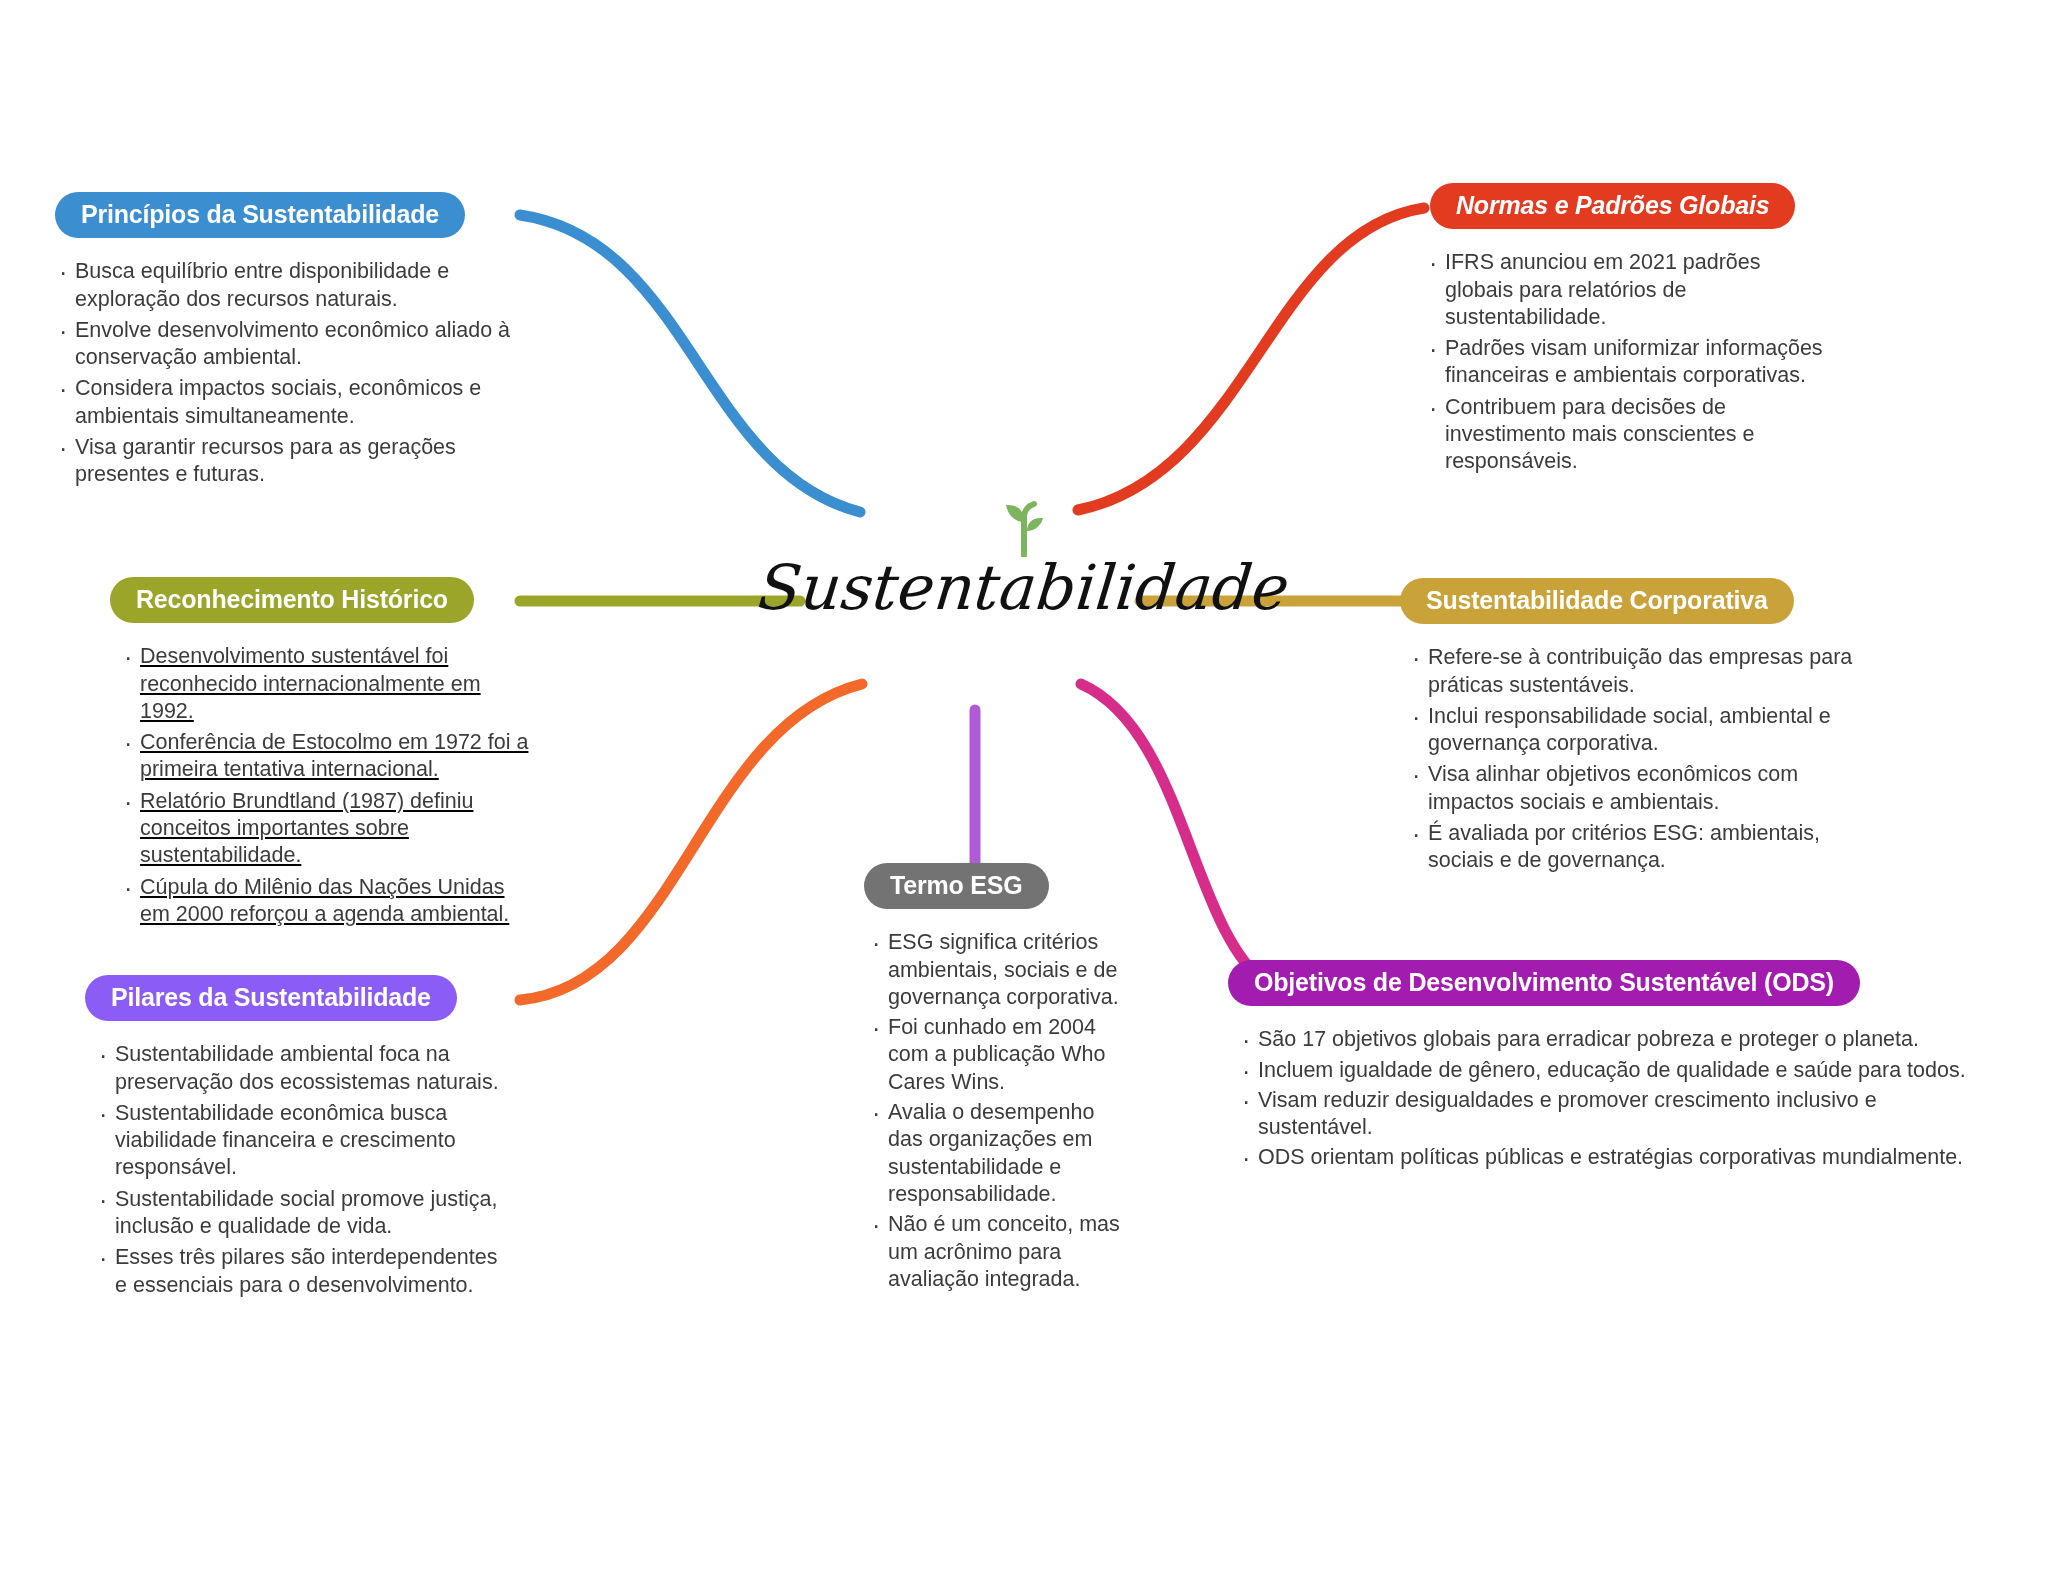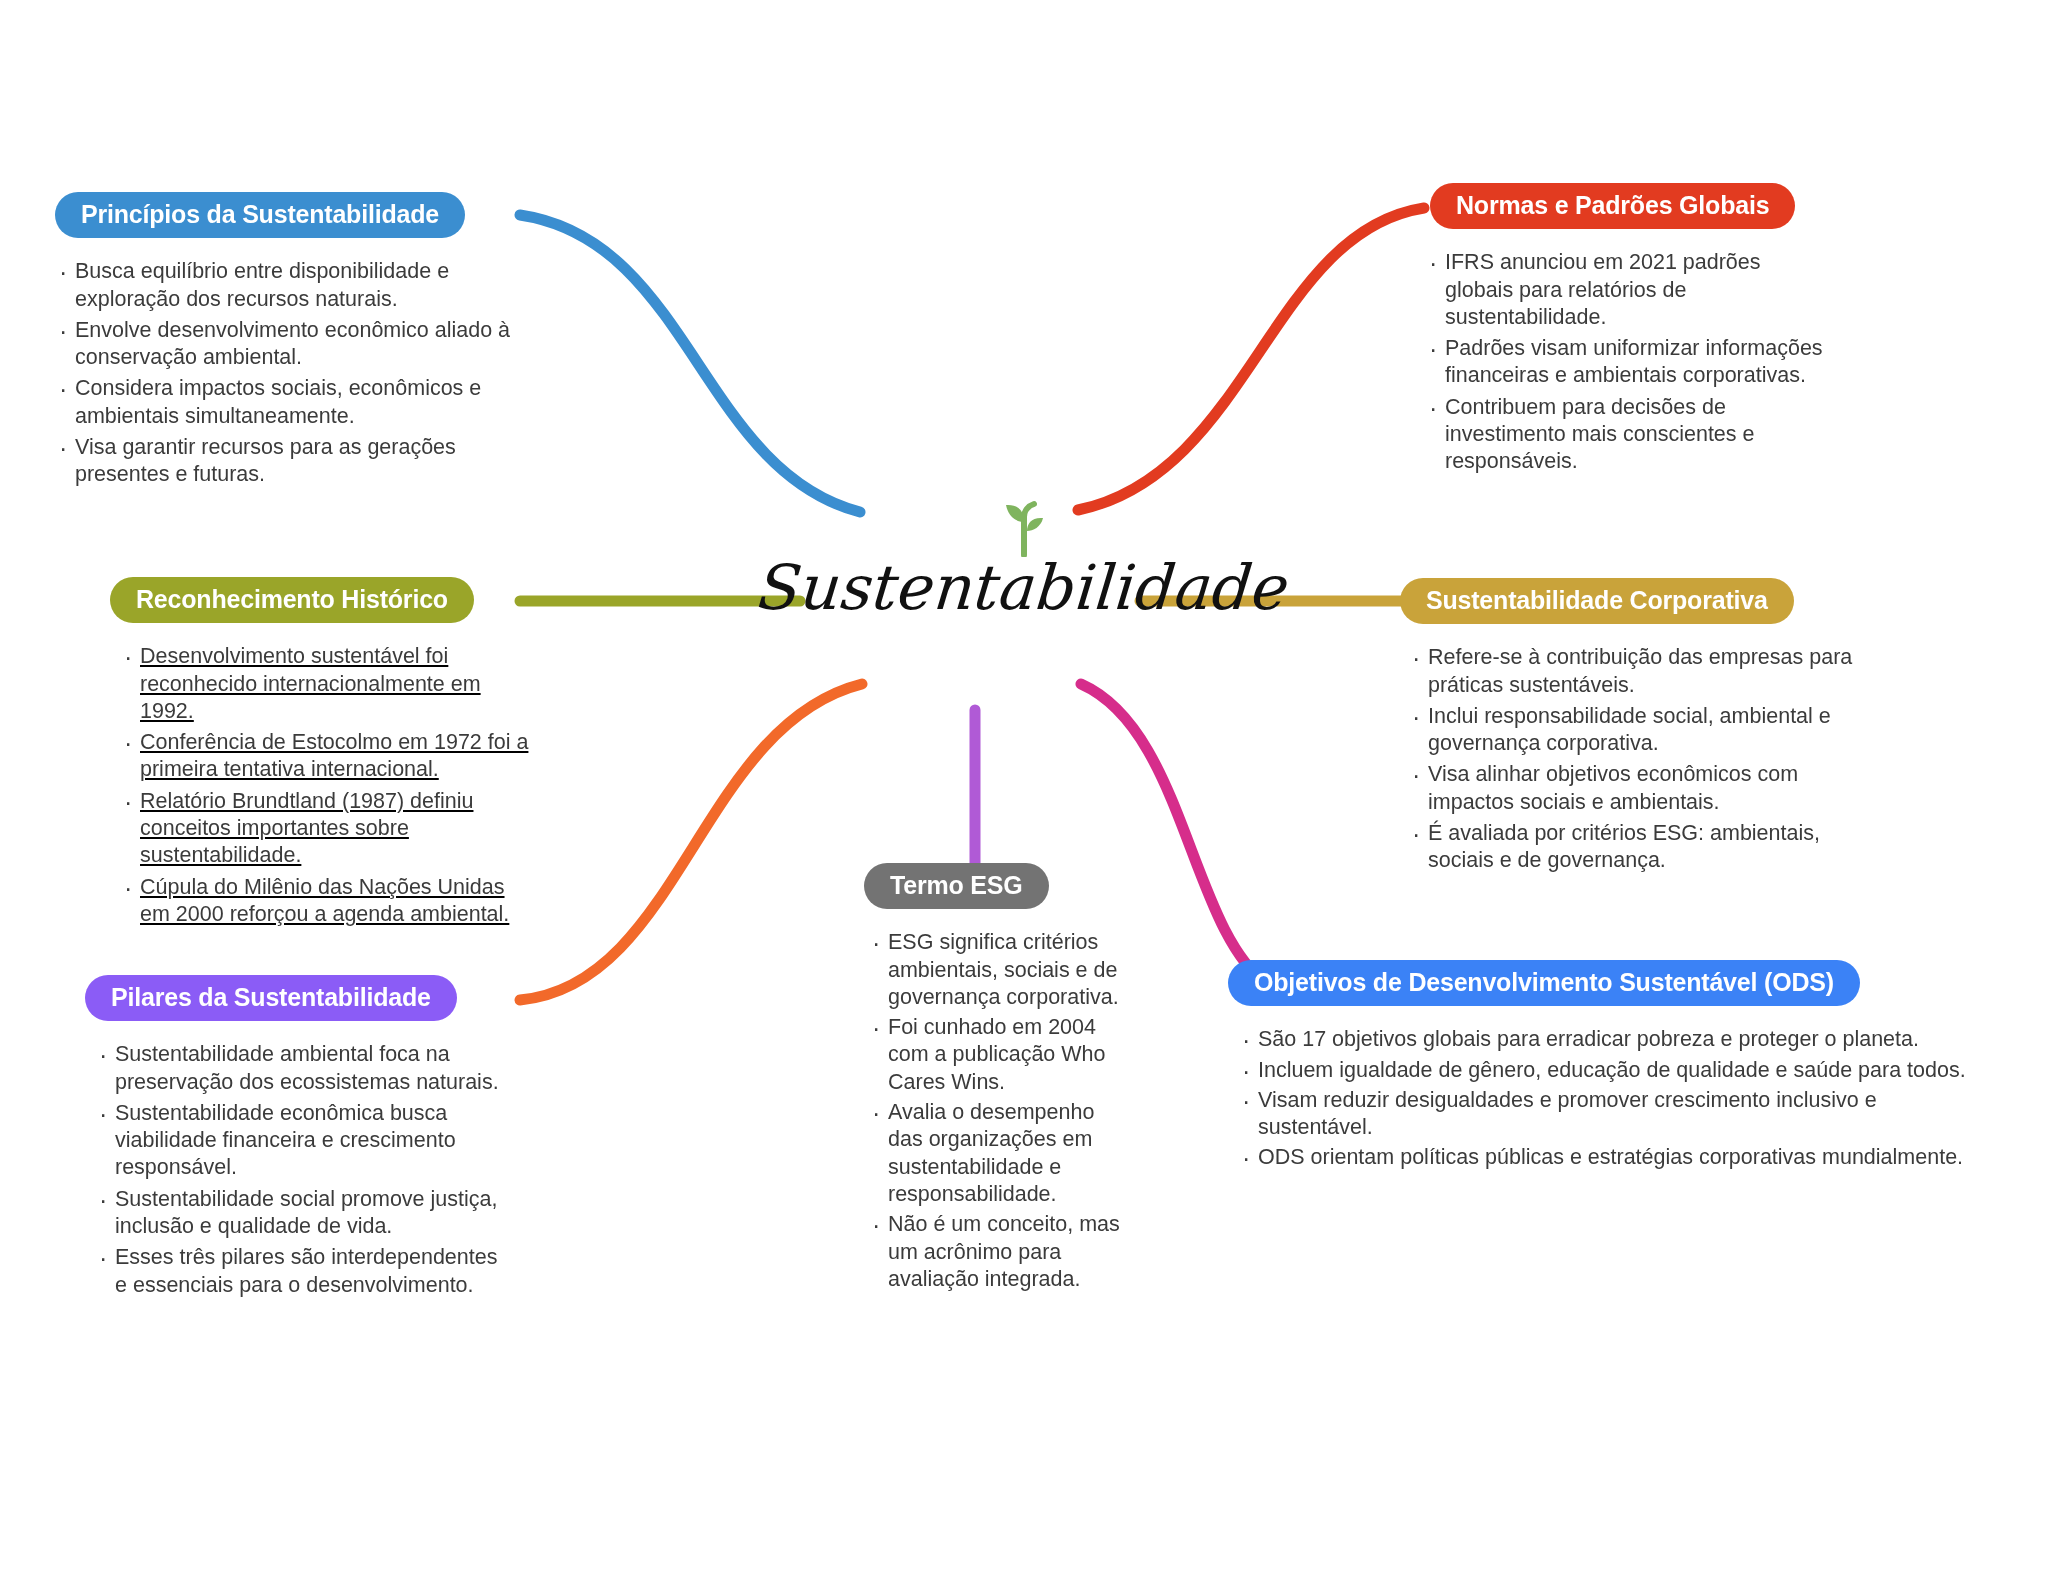--- a/index.html
+++ b/index.html
@@ -71,21 +71,21 @@
   
   #node-principios   { left: 55px;   top: 192px;  width: 470px; }
   #node-normas       { left: 1401px; top: 183px;  width: 430px; }
   #node-historico    { left: 110px;  top: 577px;  width: 420px; text-decoration: underline; }
   #node-corporativa  { left: 1400px; top: 578px;  width: 460px; }
   #node-pilares      { left: 85px;   top: 975px;  width: 420px; }
   #node-esg          { left: 860px;  top: 863px;  width: 270px; }
   #node-ods          { left: 1228px; top: 960px;  width: 740px; }
 
   #node-principios .node-title { margin-left: 0px; }
-  #node-normas .node-title     { margin-left: 29px; }
+  #node-normas .node-title     { margin-left: 29px; font-style: italic; }
   #node-historico .node-title  { margin-left: 0px; }
   #node-corporativa .node-title{ margin-left: 0px; }
   #node-pilares .node-title    { margin-left: 0px; }
   #node-esg .node-title        { margin-left: 4px; }
   #node-ods .node-title        { margin-left: 0px; }
 
   #node-principios .node-body li,
   #node-normas .node-body li,
   #node-historico .node-body li,
   #node-corporativa .node-body li,
@@ -208,21 +208,21 @@
     <div class="node-title" style="background:#737373">Termo ESG</div>
     <ul class="node-body">
       <li>ESG significa critérios ambientais, sociais e de governança corporativa.</li>
       <li>Foi cunhado em 2004 com a publicação Who Cares Wins.</li>
       <li>Avalia o desempenho das organizações em sustentabilidade e responsabilidade.</li>
       <li>Não é um conceito, mas um acrônimo para avaliação integrada.</li>
     </ul>
   </div>
 
   <div class="node" id="node-ods">
-    <div class="node-title" style="background:#3b82f6">Objetivos de Desenvolvimento Sustentável (ODS)</div>
+    <div class="node-title" style="background:#a21caf">Objetivos de Desenvolvimento Sustentável (ODS)</div>
     <ul class="node-body">
       <li>São 17 objetivos globais para erradicar pobreza e proteger o planeta.</li>
       <li>Incluem igualdade de gênero, educação de qualidade e saúde para todos.</li>
       <li>Visam reduzir desigualdades e promover crescimento inclusivo e sustentável.</li>
       <li>ODS orientam políticas públicas e estratégias corporativas mundialmente.</li>
     </ul>
   </div>
 
 </div>
 

